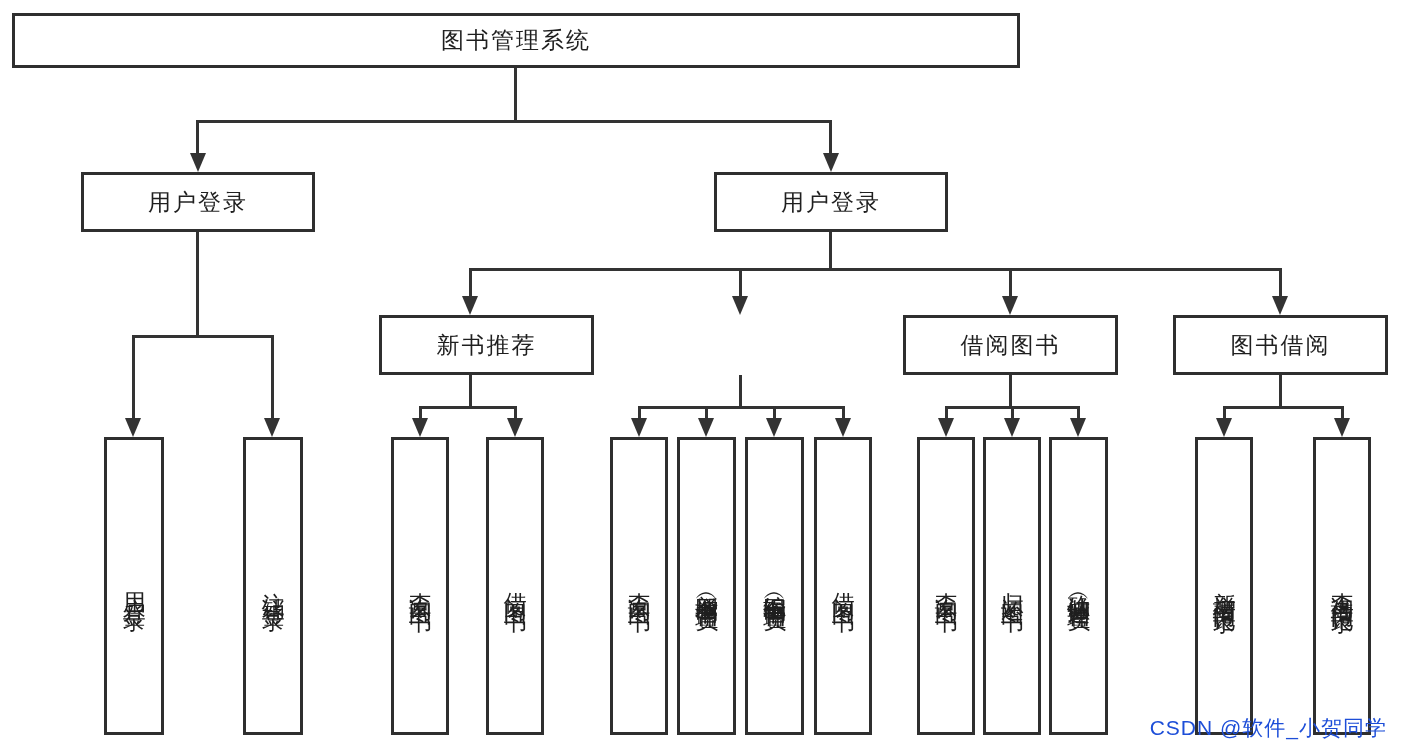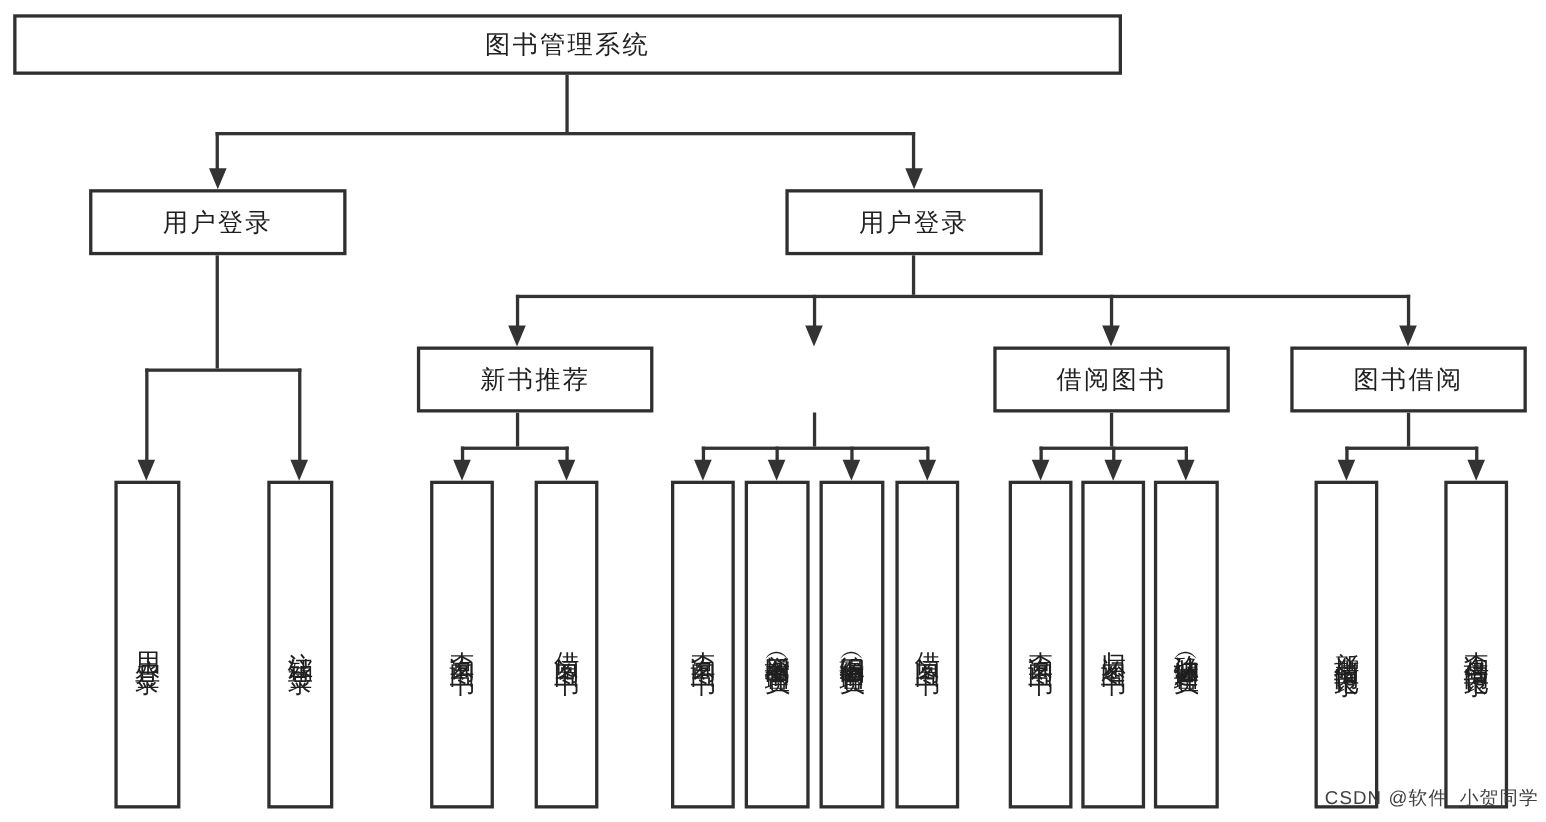--- a/index.html
+++ b/index.html
@@ -19,22 +19,22 @@
     font-size:23px; letter-spacing:6px; line-height:1.1;
   }
   .hline { position:absolute; height:3px; background:#333333; z-index:1; }
   .vline { position:absolute; width:3px;  background:#333333; z-index:1; }
   .arr {
     position:absolute; width:0; height:0; z-index:1;
     border-left:8px solid transparent; border-right:8px solid transparent;
     border-top:19px solid #333333;
   }
   .watermark {
-    position:absolute; top:714px; right:6px; z-index:5;
-    font-size:17px; letter-spacing:1px; color:#404040;
+    position:absolute; top:714px; right:18px; z-index:5;
+    font-size:21px; letter-spacing:1px; color:#1d4ed8;
   }
 </style>
 </head>
 <body>
 
 <div id="stage">
 
   <div class="box" style="left:12px;top:13px;width:1008px;height:55px;">
     <span>图书管理系统</span>
   </div>

